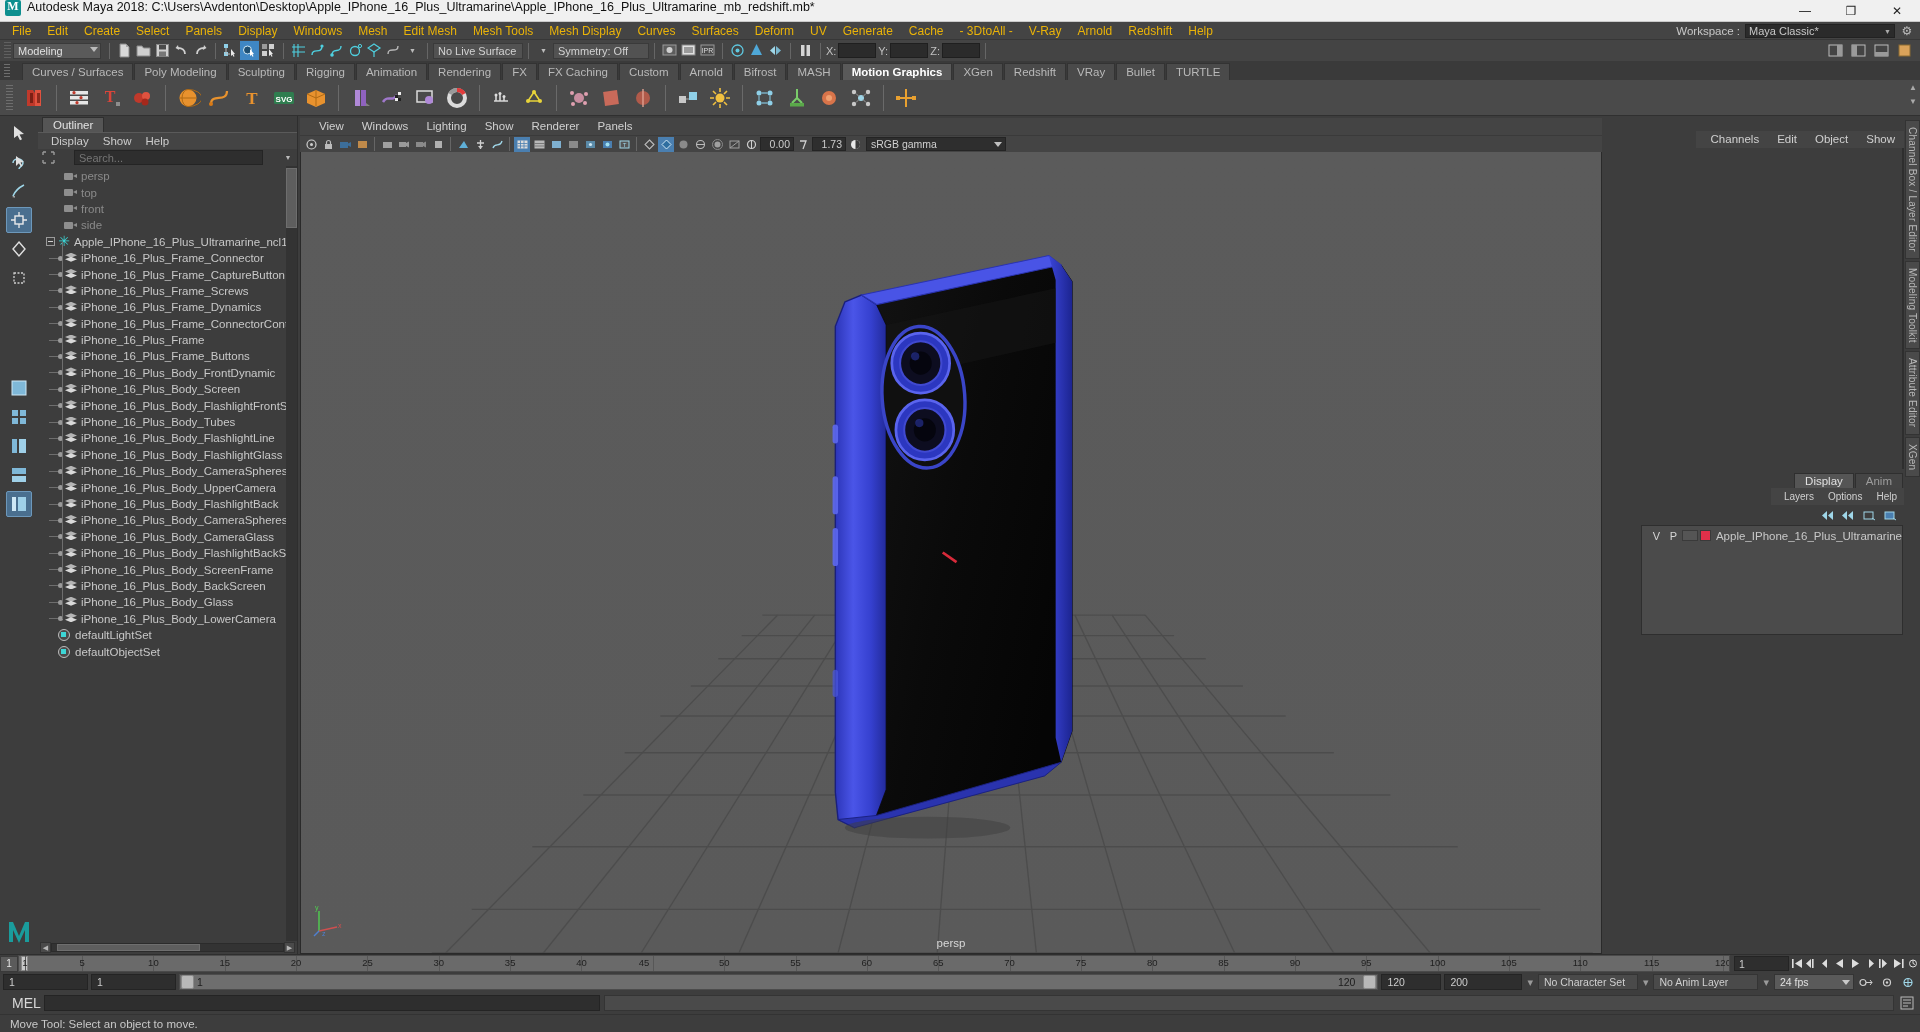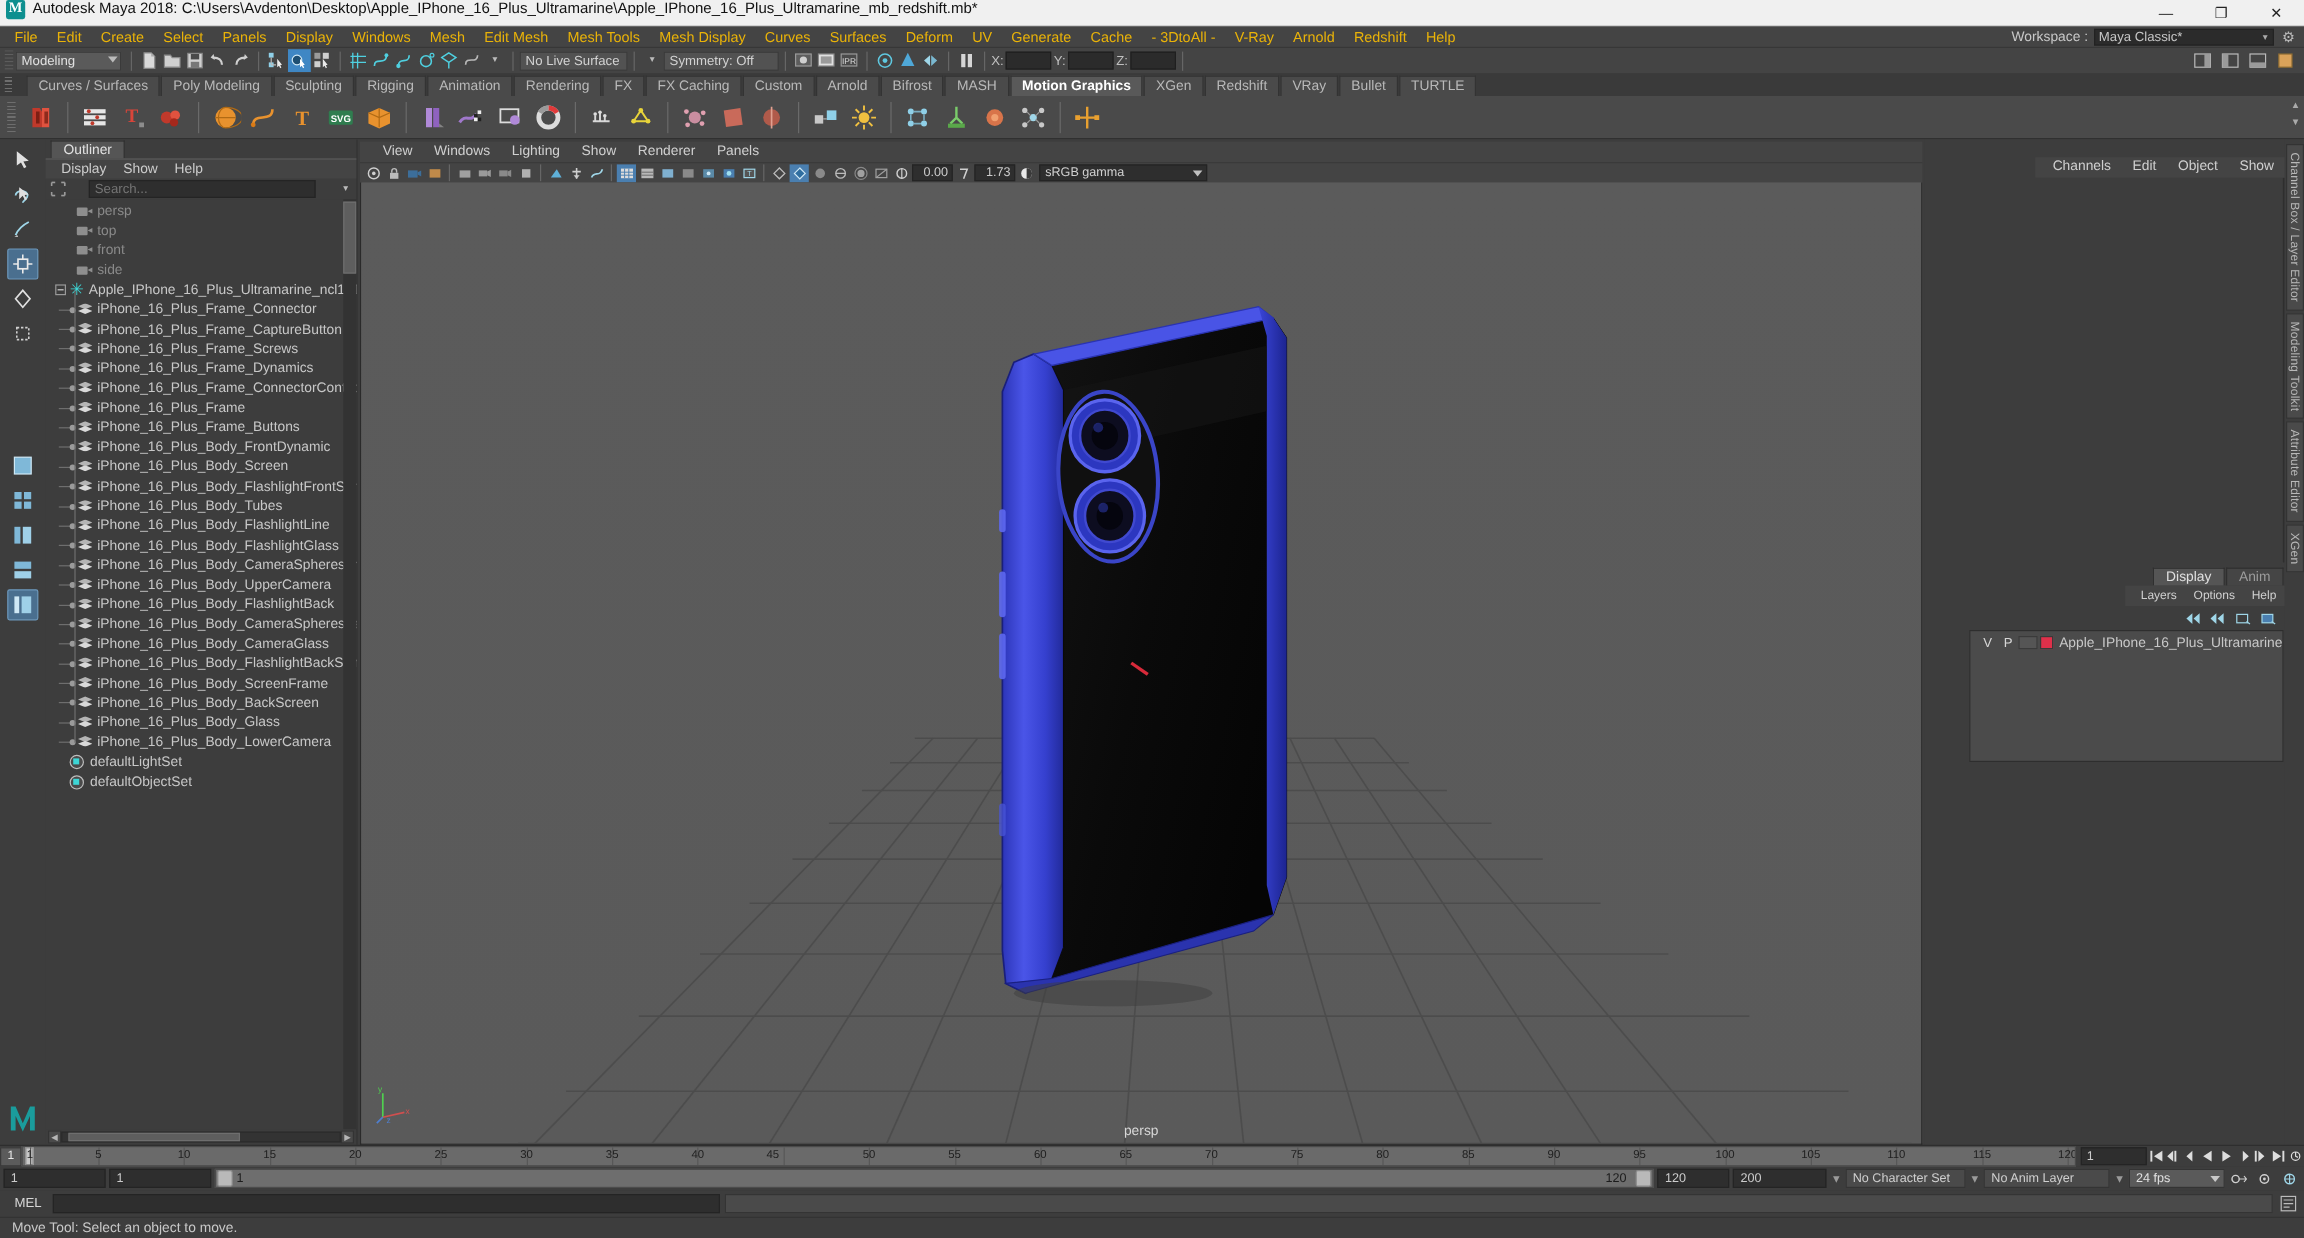--- a/index.html
+++ b/index.html
@@ -216,21 +216,21 @@
   .animlayer{ width:105px;height:16px;background:#4a4a4a;border:1px solid #343434;color:#cfcfcf;font-size:10.5px;
             display:flex;align-items:center;padding-left:5px; }
   .fps{ width:80px;height:16px;background:#5a5a5a;border:1px solid #343434;color:#e0e0e0;font-size:10.5px;
         display:flex;align-items:center;padding-left:5px;position:relative; }
   .fps .arr{ position:absolute;right:3px;top:5px;border-left:4px solid transparent;border-right:4px solid transparent;border-top:5px solid #c8c8c8; }
   .smallbtn{ width:18px;height:16px;display:flex;align-items:center;justify-content:center;color:#cfcfcf;font-size:11px; }
   .seplbl{ color:#9a9a9a;font-size:11px;padding:0 2px; }
 
   
   .cmdline{ height:22px;flex:0 0 22px;background:#3d3d3d;display:flex;align-items:center;gap:4px;padding:0 4px; }
-  .mel{ font-size:11px;color:#d8d8d8;width:36px;padding-left:8px; }
+  .mel{ font-size:14px;color:#d8d8d8;width:36px;padding-left:8px; }
   .cmdinput{ width:556px;height:16px;background:#2e2e2e;border:1px solid #242424; }
   .cmdout{ flex:1;height:16px;background:#4a4a4a;border:1px solid #343434; }
   .cmd-rbtn{ width:18px;height:16px;display:flex;align-items:center;justify-content:center;color:#cfcfcf;font-size:11px; }
 
   
   .helpline{ height:18px;flex:0 0 18px;background:#3d3d3d;display:flex;align-items:center;padding-left:10px;
              font-size:11.5px;color:#c9c9c9;border-top:1px solid #333; }
 </style>
 </head>
 <body>

